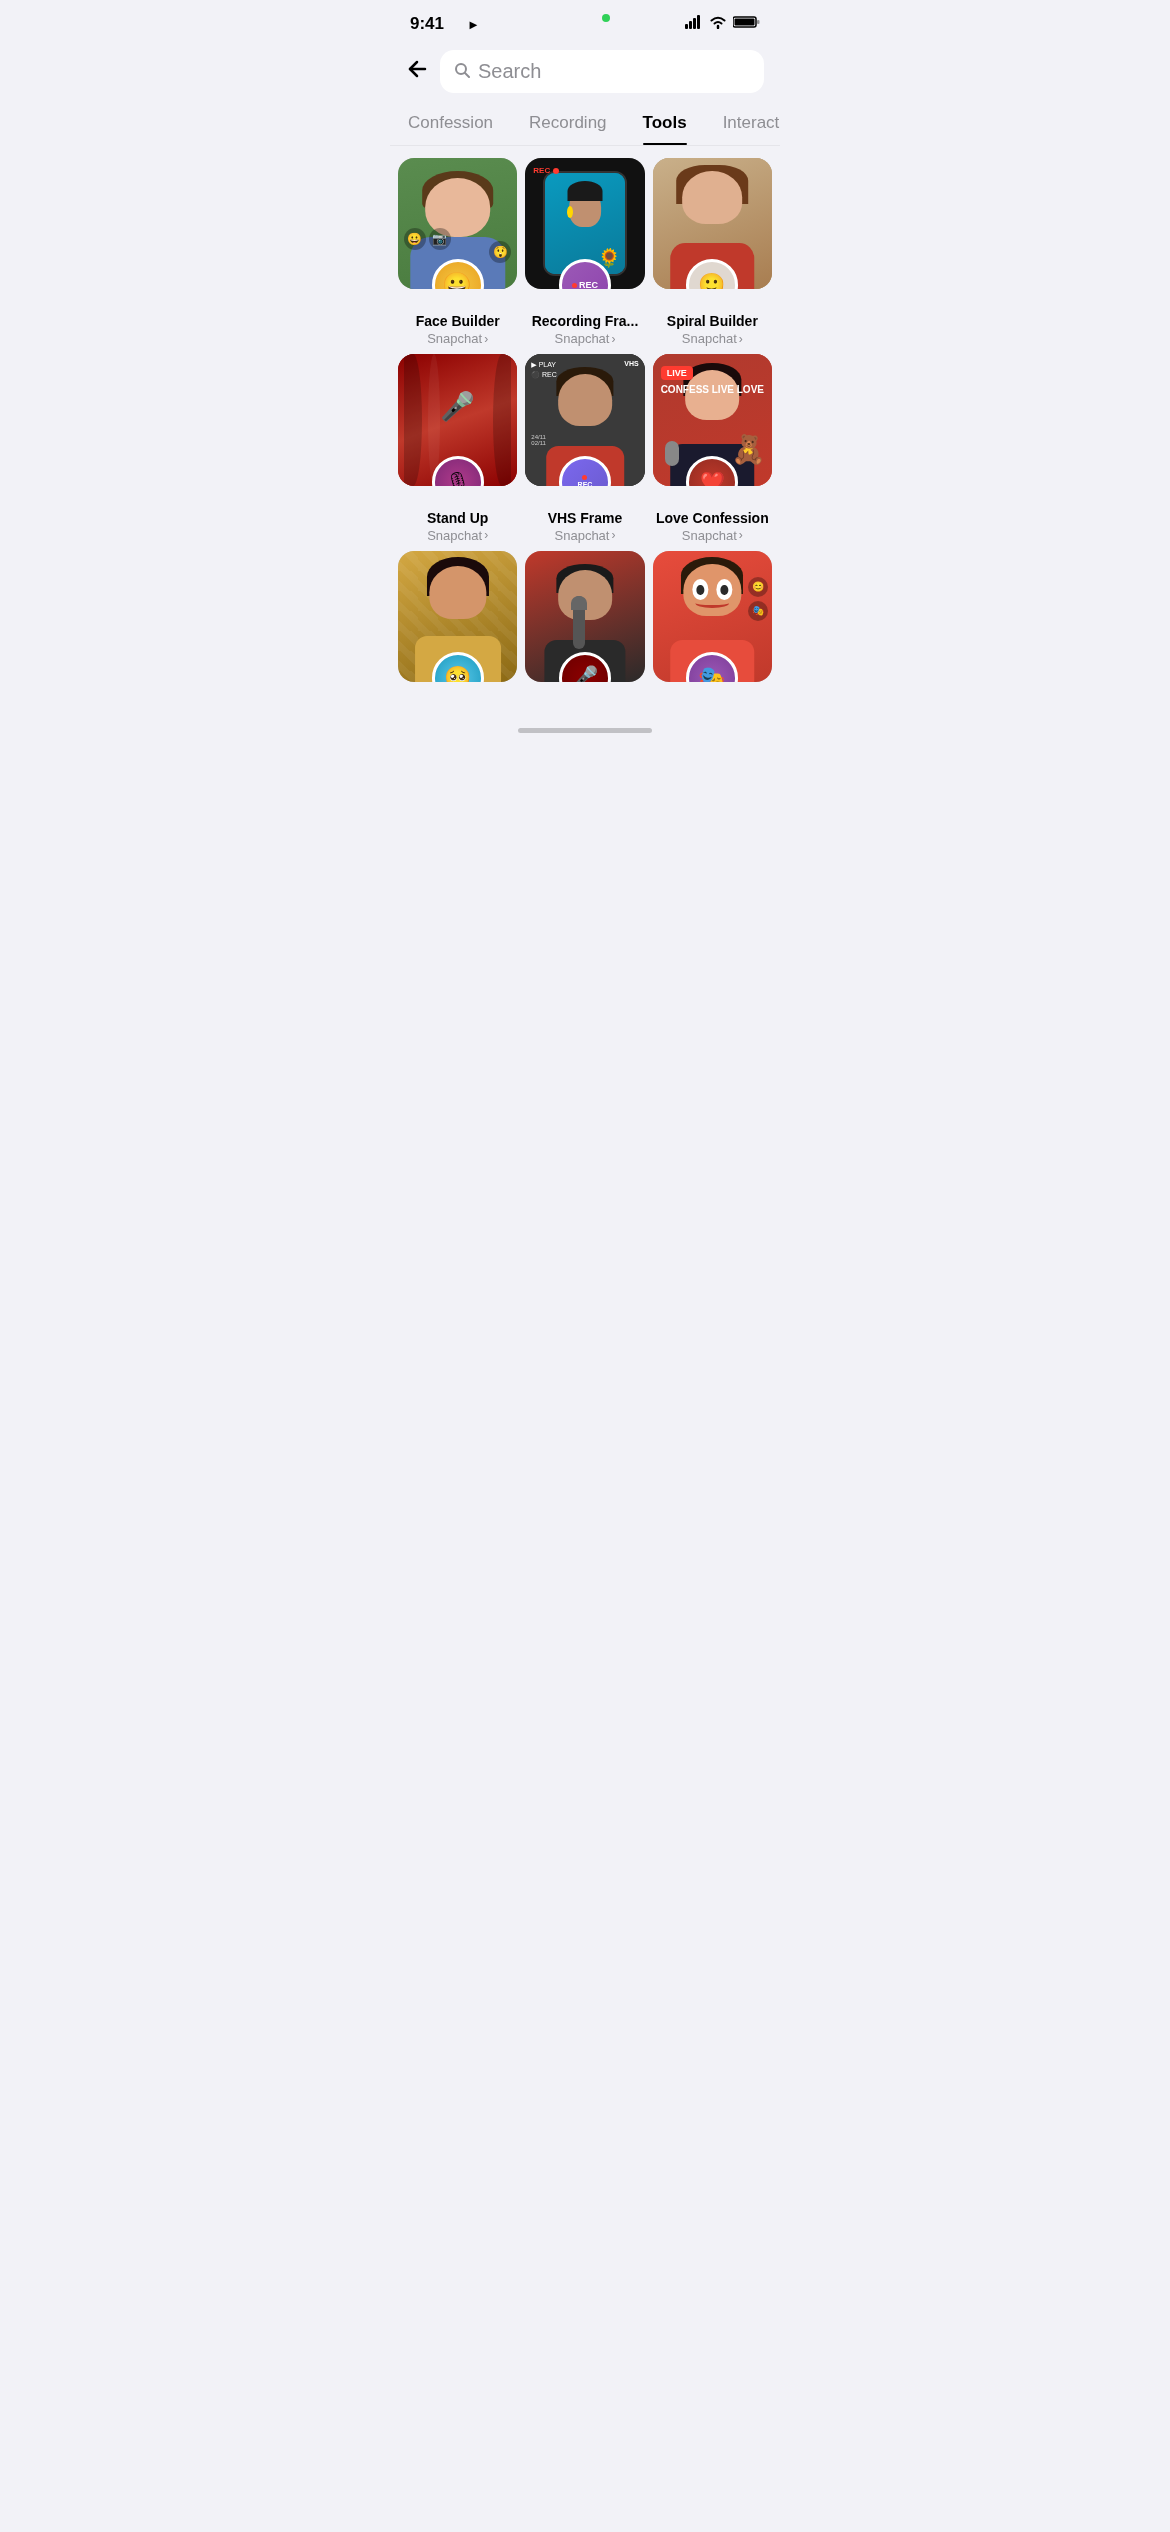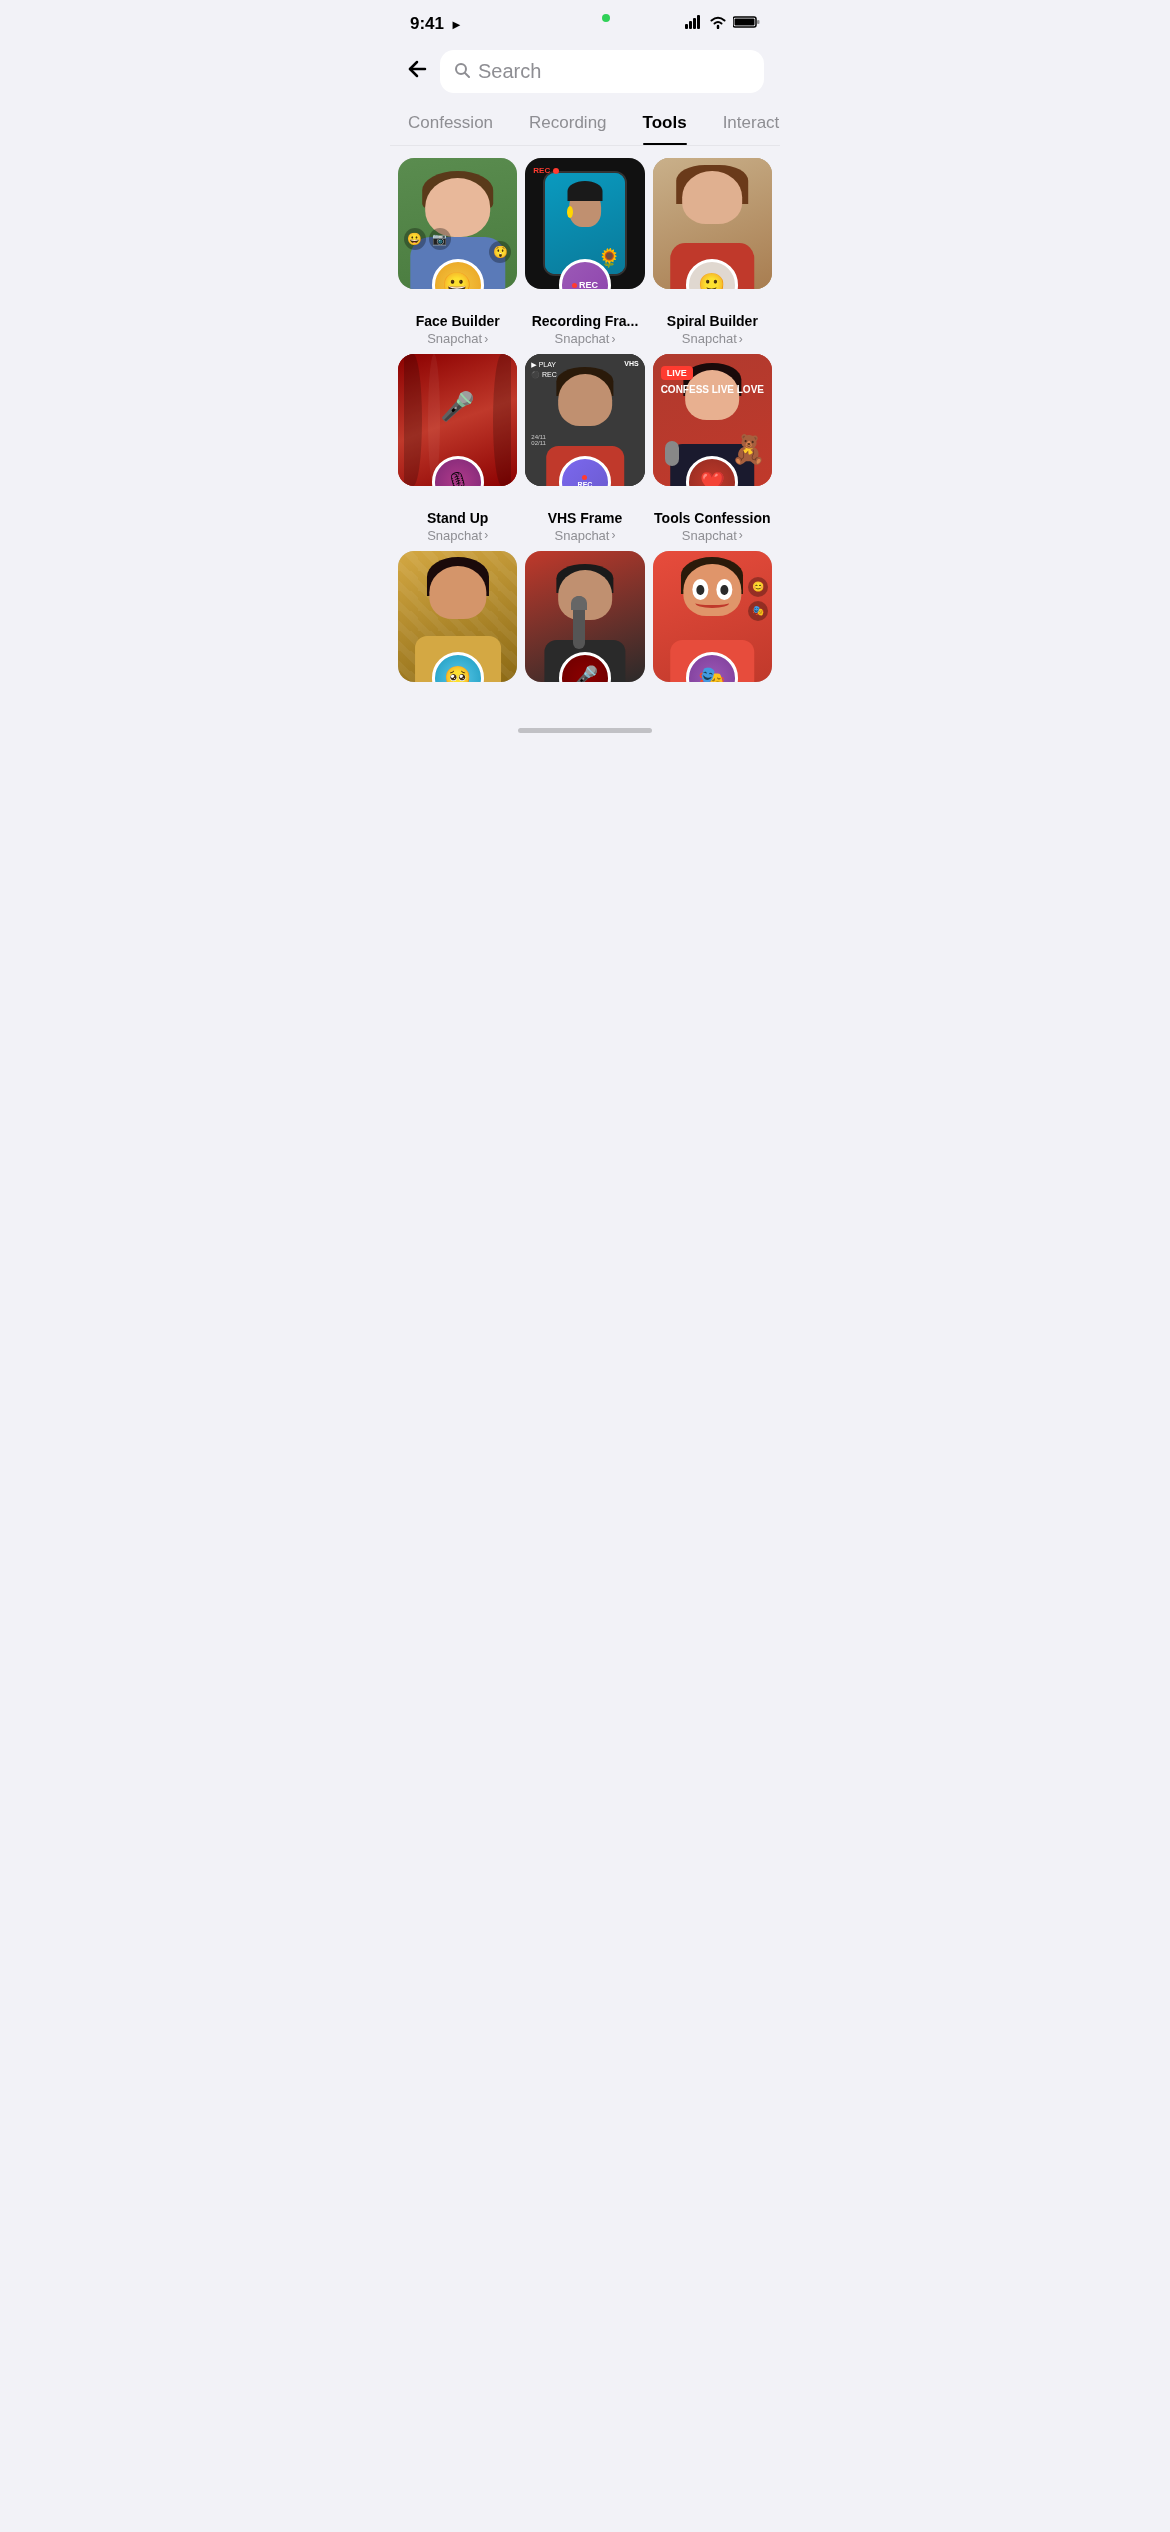--- a/index.html
+++ b/index.html
@@ -19,21 +19,21 @@
       align-items: center;
       padding: 14px 20px 8px;
       background: #f2f2f7;
     }
     .status-time {
       font-size: 17px;
       font-weight: 600;
       color: #000;
       display: flex;
       align-items: center;
-      gap: 4px;
+      gap: 21px;
     }
     .status-icons {
       display: flex;
       align-items: center;
       gap: 6px;
     }
     .dot-green {
       width: 8px;
       height: 8px;
       background: #30d158;
@@ -894,21 +894,21 @@
           <div style="position:absolute; bottom:0; left:50%; transform:translateX(-50%); width:70%; height:32%; background:#1a1a2e; border-radius:12px 12px 0 0;"></div>
           <div class="lc-teddy">🧸</div>
           <div class="lc-mic"></div>
         </div>
         <div class="live-badge">LIVE</div>
         <div class="confess-text">CONFESS LIVE LOVE</div>
         <div class="love-icon-circle">❤️</div>
       </div>
     </div>
     <div class="lens-card-bottom">
-      <div class="lens-name">Tools Confession</div>
+      <div class="lens-name">Love Confession</div>
       <div class="lens-creator">
         <span>Snapchat</span>
         <span class="arrow-icon">›</span>
       </div>
     </div>
   </div>
 
   <div class="lens-card">
     <div class="lens-thumb">
       <div style="position:absolute;inset:0; background:linear-gradient(160deg, #d4a843, #8b6914);">

